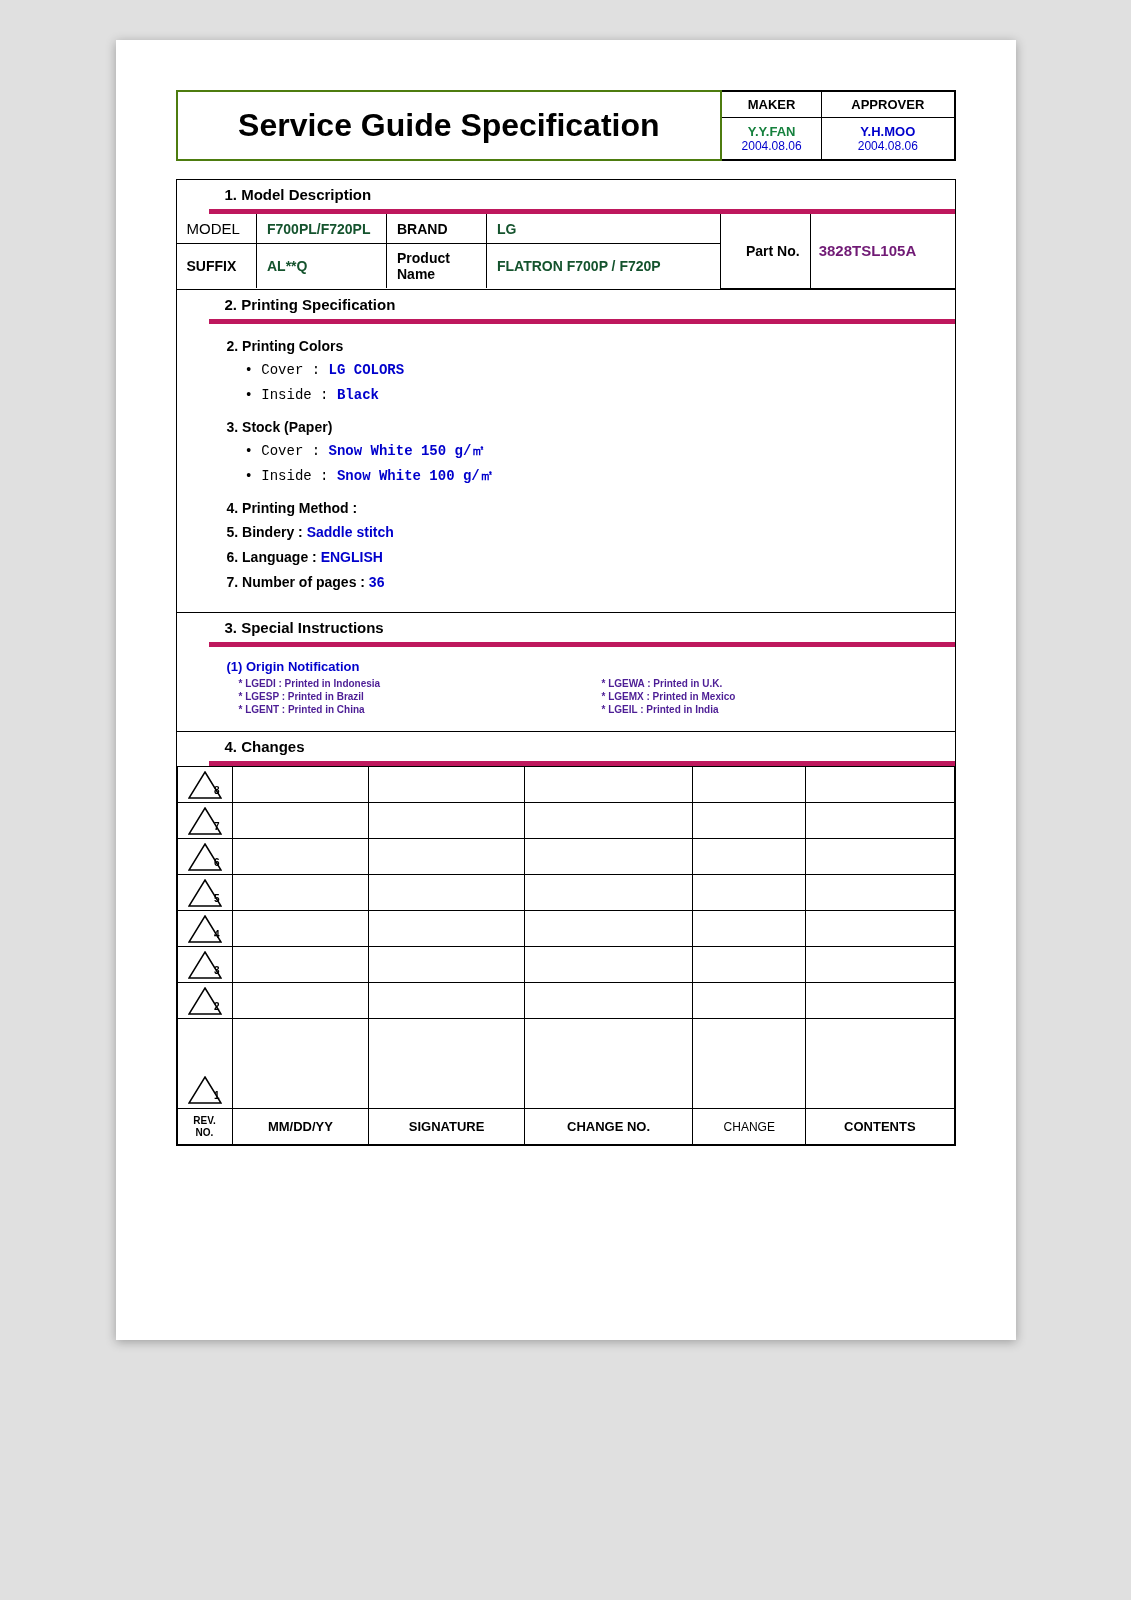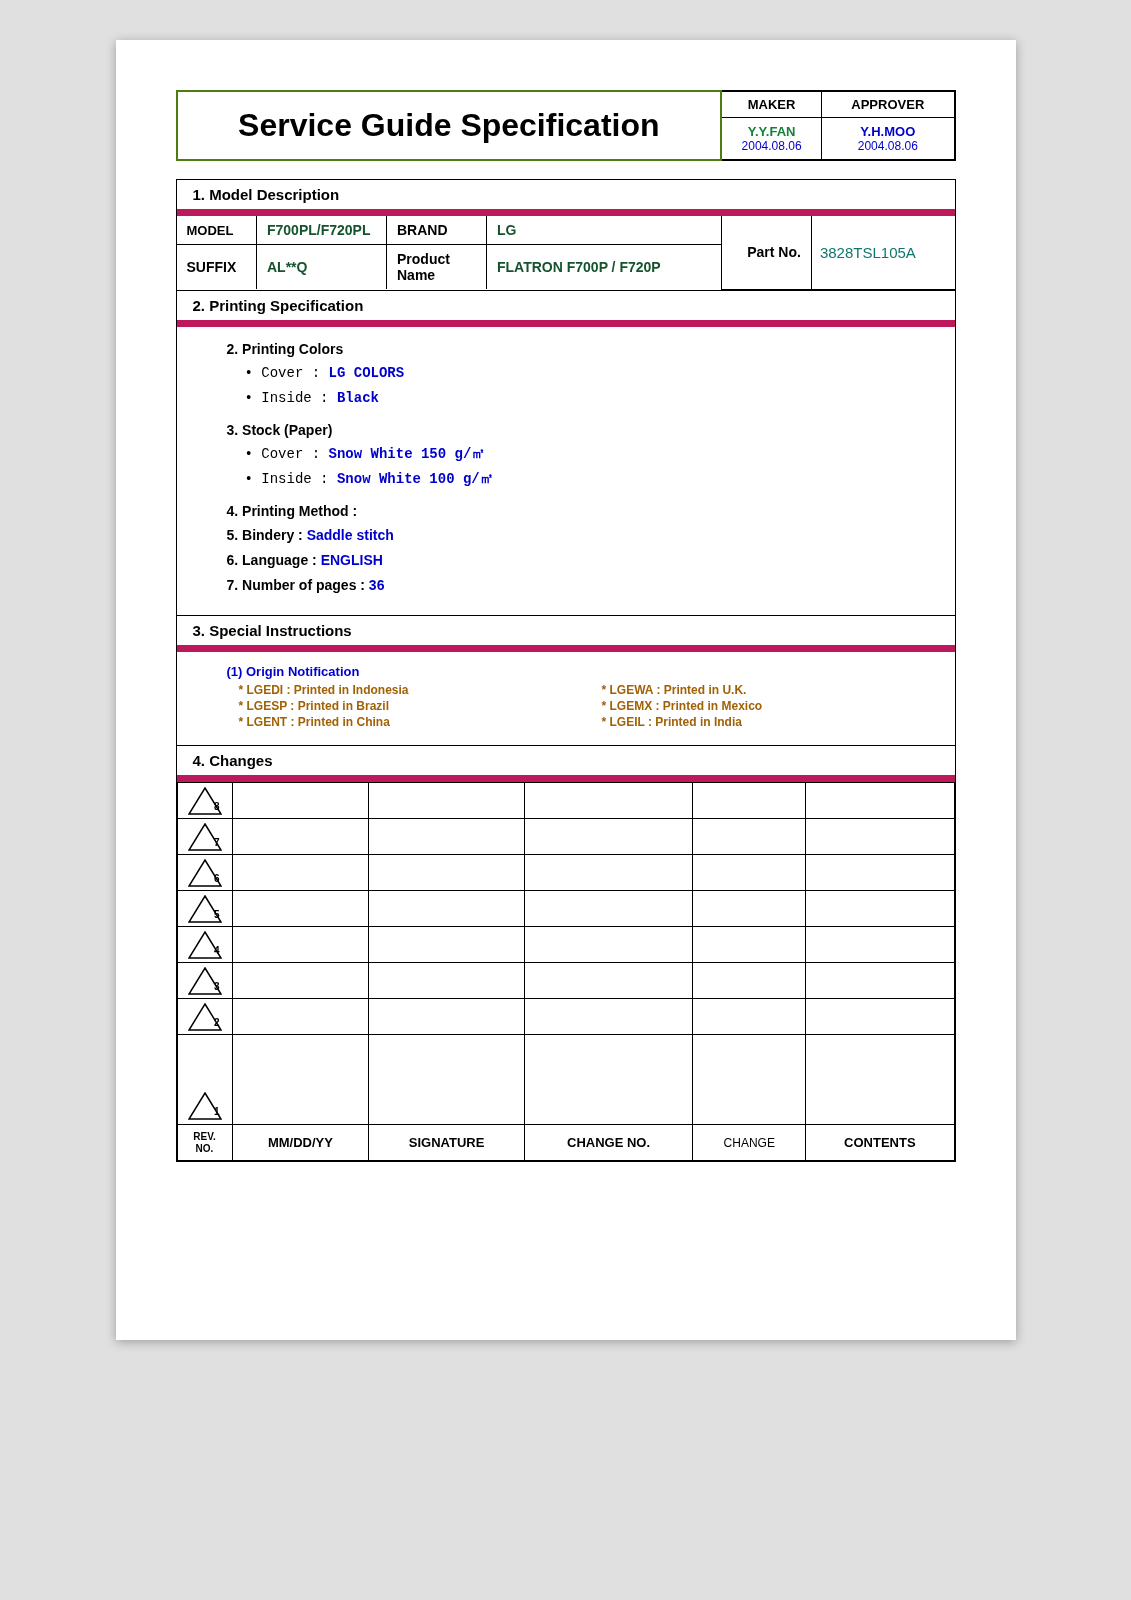--- a/index.html
+++ b/index.html
@@ -73,24 +73,25 @@
       color: #14532d;
       font-weight: bold;
     }
 
     
     .section-box {
       border: 1px solid #000;
       margin-bottom: 0;
     }
     .section-header-row {
-      border-bottom: 7px solid #be185d;
+      border-bottom: 5px solid #be185d;
       padding: 6px 16px;
       font-weight: bold;
       font-size: 15px;
+      margin-left: 32px;
     }
     .section-content {
       padding: 12px 30px 16px 50px;
     }
 
     .blue { color: #0000cc; font-weight: bold; }
     .bold { font-weight: bold; }
 
     p.spec-line {
       font-size: 14px;
@@ -152,34 +153,34 @@
       font-size: 13px;
       margin-bottom: 4px;
     }
     .origin-grid {
       display: grid;
       grid-template-columns: 1fr 1fr;
       gap: 2px 30px;
       margin-left: 12px;
     }
     .origin-item {
-      font-size: 12px;
-      color: #a16207;
+      font-size: 10px;
+      color: #4c1d95;
       font-weight: bold;
     }
     .part-no-cell {
       text-align: right;
       font-weight: bold;
       font-size: 13px;
       padding: 4px 8px;
       vertical-align: middle;
     }
     .part-val {
-      color: #0f766e;
-      font-weight: normal;
+      color: #701a75;
+      font-weight: bold;
       font-size: 15px;
     }
   </style>
 </head>
 <body>
 
 <div class="page">
 
   <table class="header-table">
     <tbody>
@@ -211,21 +212,21 @@
   </tbody>
     </table>
 
   <div class="section-box">
     <div class="section-header-row">
       <span>1.  Model Description</span>
     </div>
     <table class="model-table">
       <tbody>
           <tr>
-        <td class="label" style="width:80px;font-size:13px;font-weight:bold;border-top:none;border-left:none;">MODEL</td>
+        <td class="label" style="width:80px;font-size:15px;font-weight:normal;border-top:none;border-left:none;">MODEL</td>
         <td class="blue-val" style="width:130px;border-top:none;">F700PL/F720PL</td>
         <td class="label" style="width:100px;border-top:none;">BRAND</td>
         <td class="blue-val" style="border-top:none;">LG</td>
         <td rowspan="2" class="part-no-cell" style="width:90px;border-top:none;border-right:none;font-weight:bold;">Part No.</td>
         <td rowspan="2" style="border-top:none;border-right:none;vertical-align:middle;text-align:left;padding:4px 8px;">
           <span class="part-val">3828TSL105A</span>
         </td>
       </tr>
       <tr>
         <td class="label" style="border-bottom:none;border-left:none;">SUFFIX</td>

